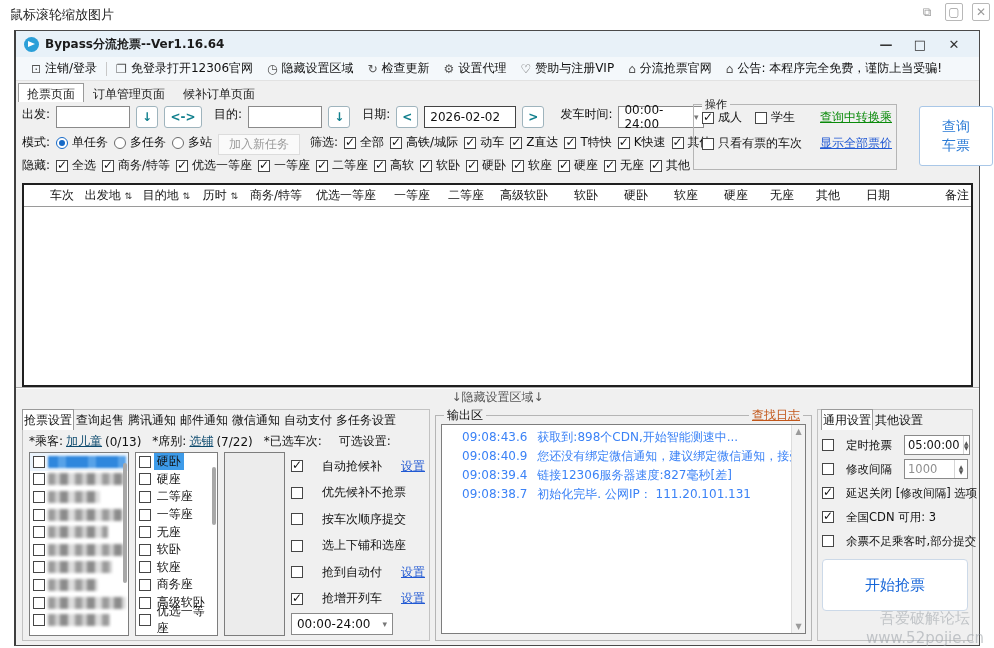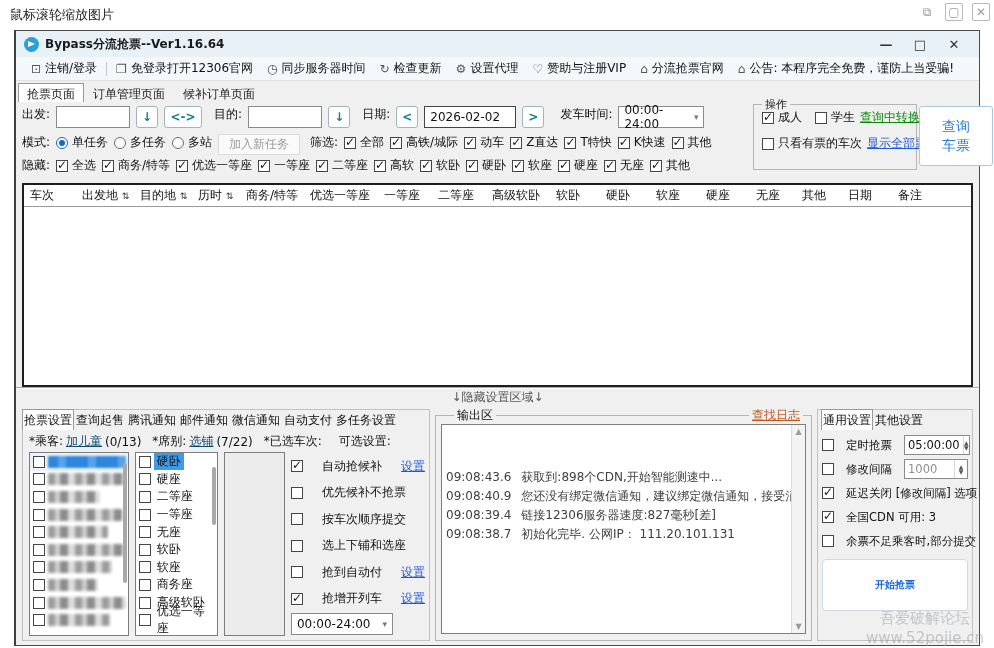--- a/index.html
+++ b/index.html
@@ -42,43 +42,43 @@
   .frow2 { height:23px; }
   .frow3 { height:22px; }
   .lbl { white-space:nowrap; }
   input.txt { width:74px; height:22px; border:1px solid #8a8a8a; background:#fff; padding:0 3px; font:inherit; }
   .tbtn { height:22px; min-width:22px; border:1px solid #9fb4bd; border-radius:3px; background:#fff;
     color:#12808e; display:flex; align-items:center; justify-content:center; font-weight:bold; padding:0 5px; }
   .swap { min-width:38px; }
   .datebox { width:92px; height:22px; border:1px solid #444; background:#fff; display:flex; align-items:center; padding:0 5px; }
   .combo { height:22px; border:1px solid #8a8a8a; background:#fff; display:flex; align-items:center; padding:0 5px; gap:6px; }
   .combo .car { color:#777; font-size:9px; margin-left:auto; }
-  .opsbox { position:absolute; left:737px; top:2px; width:164px; height:66px; border:1px solid #b5b5b5;
-    padding:4px 20px 2px 8px; }
+  .opsbox { position:absolute; left:677px; top:2px; width:204px; height:66px; border:1px solid #b5b5b5;
+    padding:4px 4px 2px 8px; }
   .opsbox .legend { position:absolute; top:-8px; left:8px; background:#f0f0f0; padding:0 3px; font-size:11px; }
   .opsrow { display:flex; align-items:flex-start; gap:5px; height:26px; white-space:nowrap; }
   .searchbtn { position:absolute; left:903px; top:4px; width:74px; height:60px; border:1px solid #a9c7e7;
     border-radius:3px; background:#fff; color:#2b7bd6; font-size:14px; display:flex; flex-direction:column;
     align-items:center; justify-content:center; line-height:19px; }
   .addtask { height:21px; border:1px solid #dcdcdc; background:#fafafa; color:#9a9a9a; padding:0 10px;
     display:flex; align-items:center; }
   .cbrow { display:flex; align-items:center; gap:4px; white-space:nowrap; }
   .cb { display:inline-block; width:12px; height:12px; border:1px solid #464646; background:#fff; position:relative; flex:none; }
   .cb.on::after { content:"✓"; position:absolute; left:0; top:-3px; font-size:12px; font-weight:bold; color:#101010; }
   .rb { width:12px; height:12px; border:1px solid #6a6a6a; border-radius:50%; background:#fff; display:inline-block; flex:none; }
   .rb.on { border-color:#1569c7; }
   .rb.on::after { content:""; display:block; width:6px; height:6px; margin:2px; border-radius:50%; background:#1569c7; }
   .lnk-g { color:#0a8a0a; text-decoration:underline; white-space:nowrap; }
   .lnk-b { color:#2159d3; text-decoration:underline; white-space:nowrap; }
   .lnk-gray { color:#0c4a6e; text-decoration:underline; }
   .lnk-r { color:#c2571a; text-decoration:underline; }
   
   .grid { margin:2px 6px 0 6px; border:2px solid #1f1f1f; background:#fff; height:204px; flex:none;
     display:flex; flex-direction:column; }
-  .ghead { display:flex; height:22px; border-bottom:1px solid #9a9a9a; align-items:center; flex:none; }
+  .ghead { display:flex; height:22px; border-bottom:1px solid #9a9a9a; align-items:center; flex:none;text-align:right; }
   .ghead .th { padding:0 2px 0 6px; white-space:nowrap; font-size:12px; }
   .sort { font-size:9px; color:#333; }
   .gbody { flex:1; background:#fff; }
   
   .divider { height:19px; text-align:center; color:#555; border-top:1px solid #adadad; box-shadow:inset 0 1px 0 #fdfdfd;
     background:#f0f0f0; line-height:18px; flex:none; font-size:12px; }
   
   .bottom { flex:1; display:flex; gap:5px; padding:3px 6px 4px 6px; min-height:0; }
   .panel { position:relative; border:1px solid #c2c2c2; background:#f0f0f0; }
   .ptabs { display:flex; height:21px; margin:-1px 0 0 -1px; }
@@ -98,39 +98,39 @@
   .prow.sel { background:#eaf3fc; }
   .srow .sl { padding:0 3px; }
   .srow.sel .sl { background:#3d9be9; }
   .vscroll { position:absolute; right:1px; top:4px; width:4px; bottom:4px; }
   .vthumb { width:4px; background:#a8a8a8; border-radius:2px; }
   .optcol { flex:1; display:flex; flex-direction:column; padding-top:1px; }
   .optrow { display:flex; align-items:center; gap:19px; height:26.5px; white-space:nowrap; }
   .optcombo { width:102px; margin-top:1px; }
   
   .outpanel { flex:1; border:1px solid #b5b5b5; position:relative; background:#f0f0f0; margin-top:6px; }
-  .outpanel .legend { position:absolute; top:-9px; left:18px; background:#f0f0f0; padding:0 3px; }
+  .outpanel .legend { position:absolute; top:-9px; left:8px; background:#f0f0f0; padding:0 3px; }
   .findlog { position:absolute; top:-9px; right:8px; background:#f0f0f0; padding:0 3px; }
   .outbox { position:absolute; left:5px; right:5px; top:8px; bottom:6px; border:1px solid #7d7d7d; background:#fff;
     display:flex; }
-  .loglines { flex:1; padding:3px 4px; color:#404040; line-height:19px; overflow:hidden; white-space:nowrap;margin-top:40px; }
+  .loglines { flex:1; padding:3px 20px; color:#3b82f6; line-height:19px; overflow:hidden; white-space:nowrap; }
   .logline .t { margin-right:10px; }
   .sbar { width:14px; border-left:1px solid #dcdcdc; background:#f3f3f3; display:flex; flex-direction:column;
     justify-content:space-between; align-items:center; padding:2px 0; color:#9a9a9a; font-size:8px; }
   
   .rightpanel { width:156px; display:flex; flex-direction:column; padding:0 4px; }
   .rrow { display:flex; align-items:center; gap:12px; height:24px; white-space:nowrap; flex:none; font-size:11.5px; }
   .spin { display:flex; border:1px solid #8a8a8a; background:#fff; width:66px; height:20px; align-items:stretch; margin-left:auto; }
   .spin .val { flex:1; display:flex; align-items:center; padding:0 3px; }
   .spin.dis .val { color:#8f8f8f; }
   .spin .arr { width:13px; border-left:1px solid #d5d5d5; display:flex; flex-direction:column; align-items:center;
     justify-content:center; font-size:6px; color:#555; line-height:5px; }
   .startwrap { margin-top:6px; border:1px solid #ccd9e8; border-radius:4px; background:#fff; height:52px;
     display:flex; align-items:center; justify-content:center; flex:none; }
-  .startbtn { color:#1565d8; font-size:10px; font-weight:bold; }
+  .startbtn { color:#1565d8; font-size:15px; font-weight:normal; }
   .watermark { position:absolute; right:10px; bottom:0; text-align:center; color:#9aa0a6; opacity:0.55;
     font-size:15px; line-height:20px; pointer-events:none; z-index:50; }
 </style>
 </head>
 <body>
 
 <div class="outer-title">鼠标滚轮缩放图片</div>
 <div class="outer-controls">
   <span class="obtn">⧉</span>
   <span class="obtn boxed">▢</span>
@@ -154,21 +154,21 @@
       <span class="mi">⊡</span>
       <span>注销/登录</span>
     </div>
     <div class="msep"></div>
     <div class="mitem">
       <span class="mi">❐</span>
       <span>免登录打开12306官网</span>
     </div>
     <div class="mitem">
       <span class="mi">◷</span>
-      <span>同步服务器时间</span>
+      <span>隐藏设置区域</span>
     </div>
     <div class="mitem">
       <span class="mi">↻</span>
       <span>检查更新</span>
     </div>
     <div class="mitem">
       <span class="mi">⚙</span>
       <span>设置代理</span>
     </div>
     <div class="mitem">

